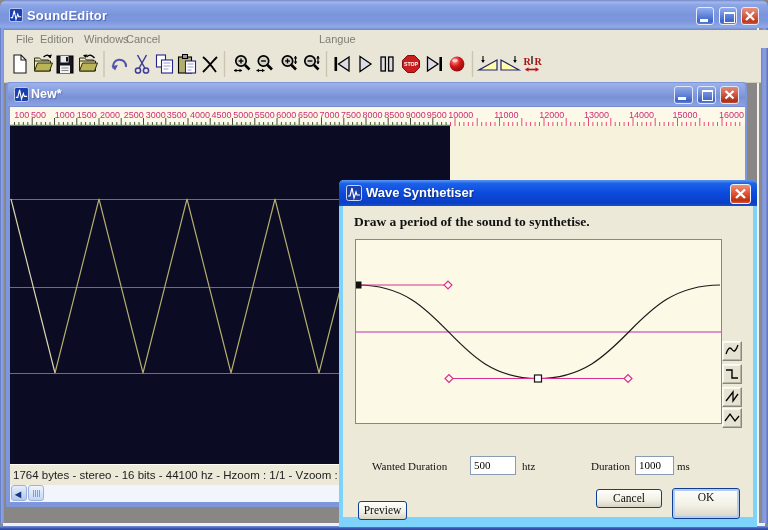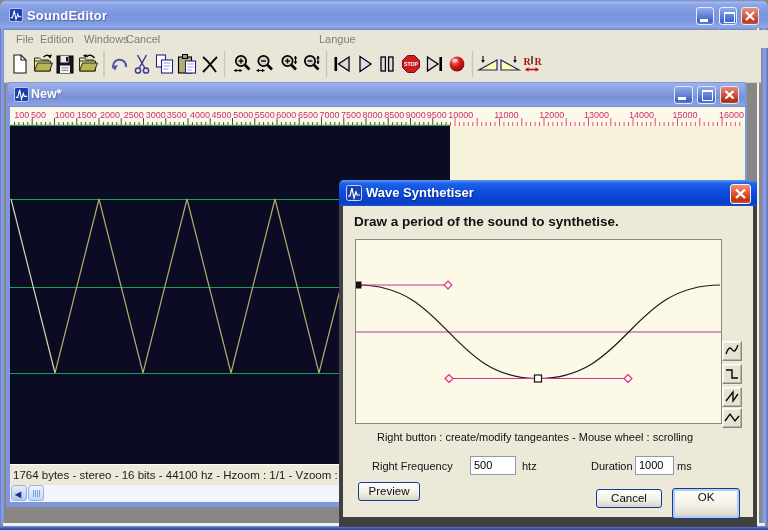--- a/index.html
+++ b/index.html
@@ -32,25 +32,25 @@
   .cbtn.close{background:linear-gradient(180deg,#e08a74 0%,#cf5540 50%,#ab3018 88%,#bd4c34 100%);}
   #ruler{left:4px;top:25px;width:735px;height:19px;background:#fdf9e8;}
   #wavearea{left:4px;top:44px;width:735px;height:338px;}
   #statusbar{left:4px;top:382px;width:735px;height:21px;background:#ece9d8;border-top:1px solid #fdfdf6;
     color:#1c1c1c;font-size:11.5px;}
   #statusbar span{position:absolute;left:3px;top:4px;}
   #hscroll{left:4px;top:403px;width:735px;height:17px;background:#f2f5fb;}
   .sbtn{position:absolute;top:0px;width:16px;height:16px;border-radius:3px;box-sizing:border-box;
     border:1px solid #9cb2dc;background:linear-gradient(180deg,#e6eefc 0%,#cadbf6 50%,#b2c8ee 100%);}
   
-  #dlg{left:339px;top:180px;width:418px;height:347px;background:#404040;border-radius:5px 5px 0 0;}
+  #dlg{left:339px;top:180px;width:418px;height:347px;background:#7dd3fc;border-radius:5px 5px 0 0;}
   #dtitle{left:0;top:0;width:418px;height:26px;border-radius:5px 5px 0 0;
     background:linear-gradient(180deg,#5c96f2 0%,#1a61e8 14%,#0d4ade 50%,#0a3fc4 88%,#1450cc 100%);}
   #dtitle .cap{position:absolute;left:27px;top:5px;color:#fff;font-size:13px;font-weight:bold;text-shadow:1px 1px 1px #0a2f8c;}
-  #dbody{left:4px;top:26px;width:410px;height:311px;background:#ece9d8;color:#111;}
+  #dbody{left:4px;top:26px;width:410px;height:311px;background:#ece9d8;color:#111;font-family:Liberation Serif, serif;}
   #dclose{position:absolute;left:391px;top:4px;width:21px;height:20px;border-radius:3px;border:1px solid #f0f4fc;box-sizing:border-box;
     background:linear-gradient(180deg,#f0927a 0%,#e25637 45%,#c03010 85%,#d4522e 100%);
     color:#fff;font-weight:bold;font-size:12px;line-height:17px;text-align:center;}
   #dpanel{left:12px;top:33px;width:365px;height:183px;background:#fdf9e7;border:1px solid #8a887a;}
   .wavebtn{position:absolute;left:379px;width:20px;height:20px;box-sizing:border-box;background:#e7e3d3;
     border:1px solid #8a887a;border-top-color:#fffef8;border-left-color:#fffef8;
     box-shadow:inset -1px -1px 0 #b9b5a4, inset 1px 1px 0 #f8f6ea;}
   .xpbtn{position:absolute;height:19px;box-sizing:border-box;border:1px solid #103e94;border-radius:3px;
     background:linear-gradient(180deg,#fefefb 0%,#f3f1e6 55%,#e2ded0 85%,#d8d3c2 100%);
     color:#0c0c0c;font-size:11.5px;text-align:center;line-height:16px;}
@@ -511,25 +511,24 @@
           </svg></div>
       <div class="wavebtn" style="top:158px;"><svg width="18" height="18">
             <path d="M3,5 h6 v8 h6" fill="none" stroke="#000" stroke-width="1.4"></path>
           </svg></div>
       <div class="wavebtn" style="top:181px;"><svg width="18" height="18">
             <path d="M3,13 L10,4 L10,13 L15,6" fill="none" stroke="#000" stroke-width="1.3"></path>
           </svg></div>
       <div class="wavebtn" style="top:202px;"><svg width="18" height="18">
             <path d="M2,12 L7,5 L12,12 L16,7" fill="none" stroke="#000" stroke-width="1.3"></path>
           </svg></div>
-      <div class="lbl" style="left:0;top:225px;width:384px;text-align:center;font-size:11px;">Right button : create/modify tangeantes - Mouse wheel : scrolling</div>
-      <div class="lbl" style="left:29px;top:254px;">Right Frequency</div>
+      <div class="lbl" style="left:29px;top:254px;">Wanted Duration</div>
       <div class="tin" style="left:127px;top:250px;width:46px;">500</div>
       <div class="lbl" style="left:179px;top:254px;">htz</div>
       <div class="lbl" style="left:248px;top:254px;">Duration</div>
       <div class="tin" style="left:292px;top:250px;width:39px;">1000</div>
       <div class="lbl" style="left:334px;top:254px;">ms</div>
-      <div class="xpbtn" style="left:15px;top:276px;width:62px;">Preview</div>
+      <div class="xpbtn" style="left:15px;top:295px;width:49px;">Preview</div>
       <div class="xpbtn" style="left:253px;top:283px;width:66px;">Cancel</div>
       <div class="xpbtn" style="left:329px;top:282px;width:68px;height:31px;line-height:17px;
         box-shadow:inset 0 0 0 2px #b5ccf2;">OK</div>
     </div>
   </div>
 </div>
 </body></html>

